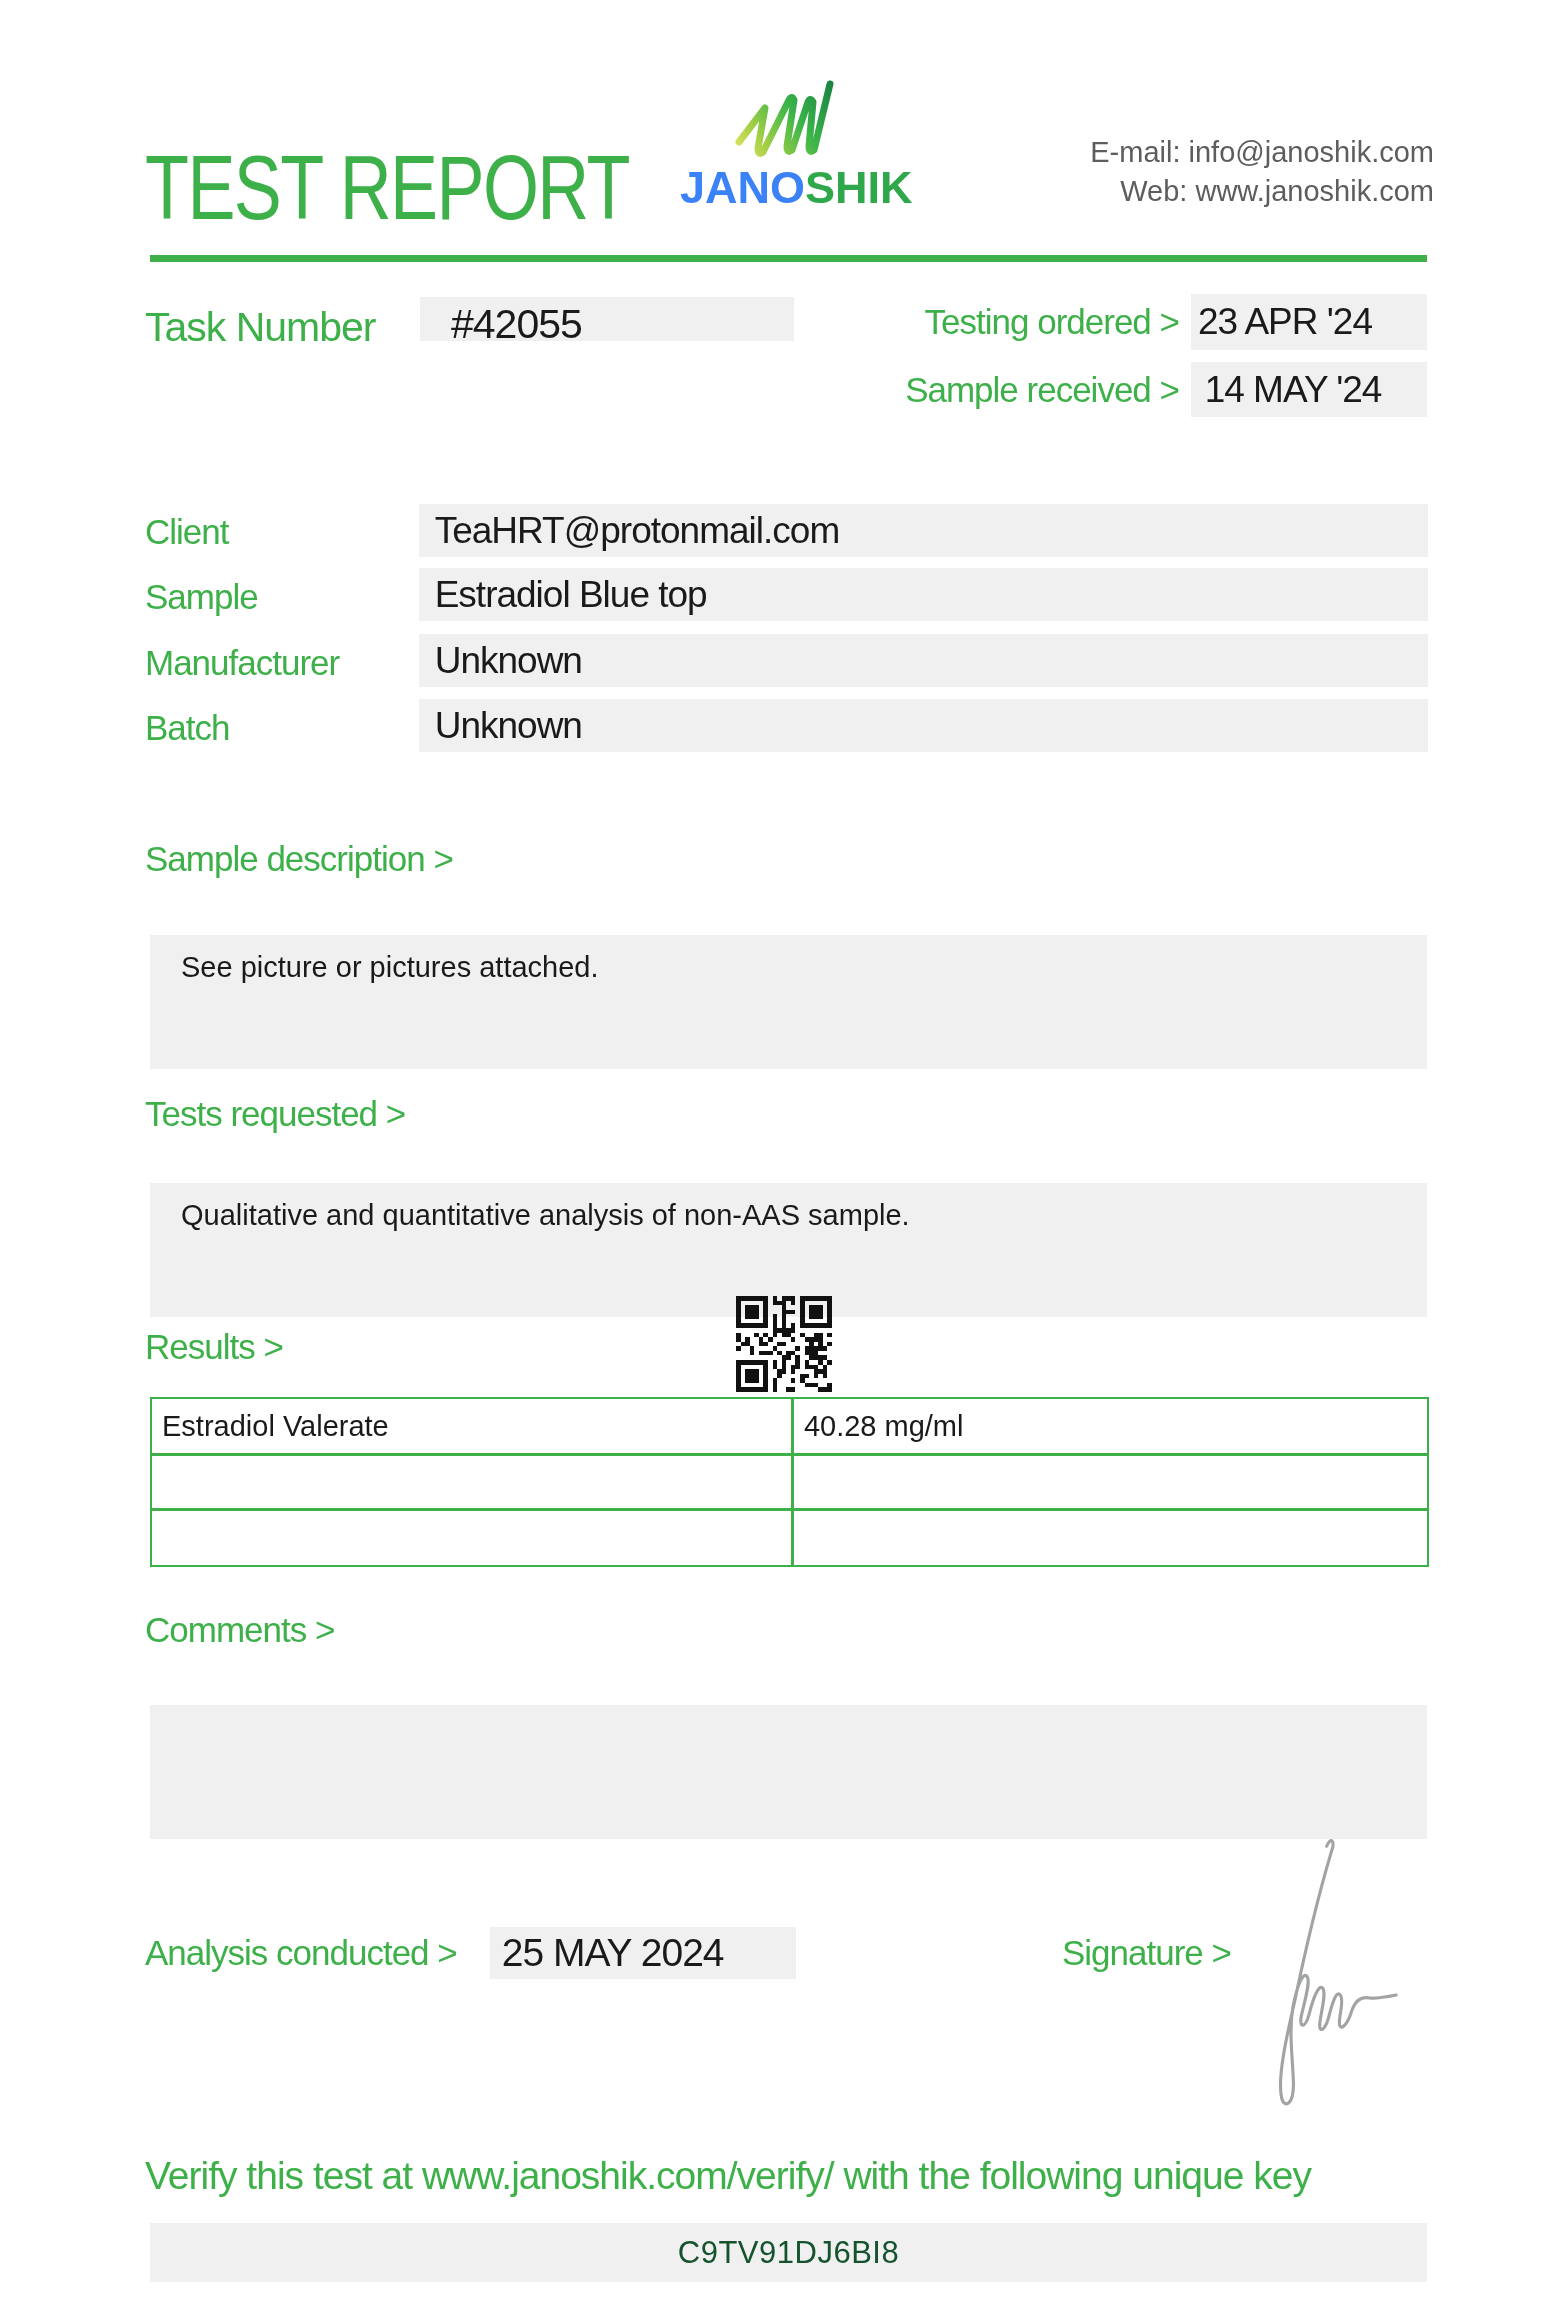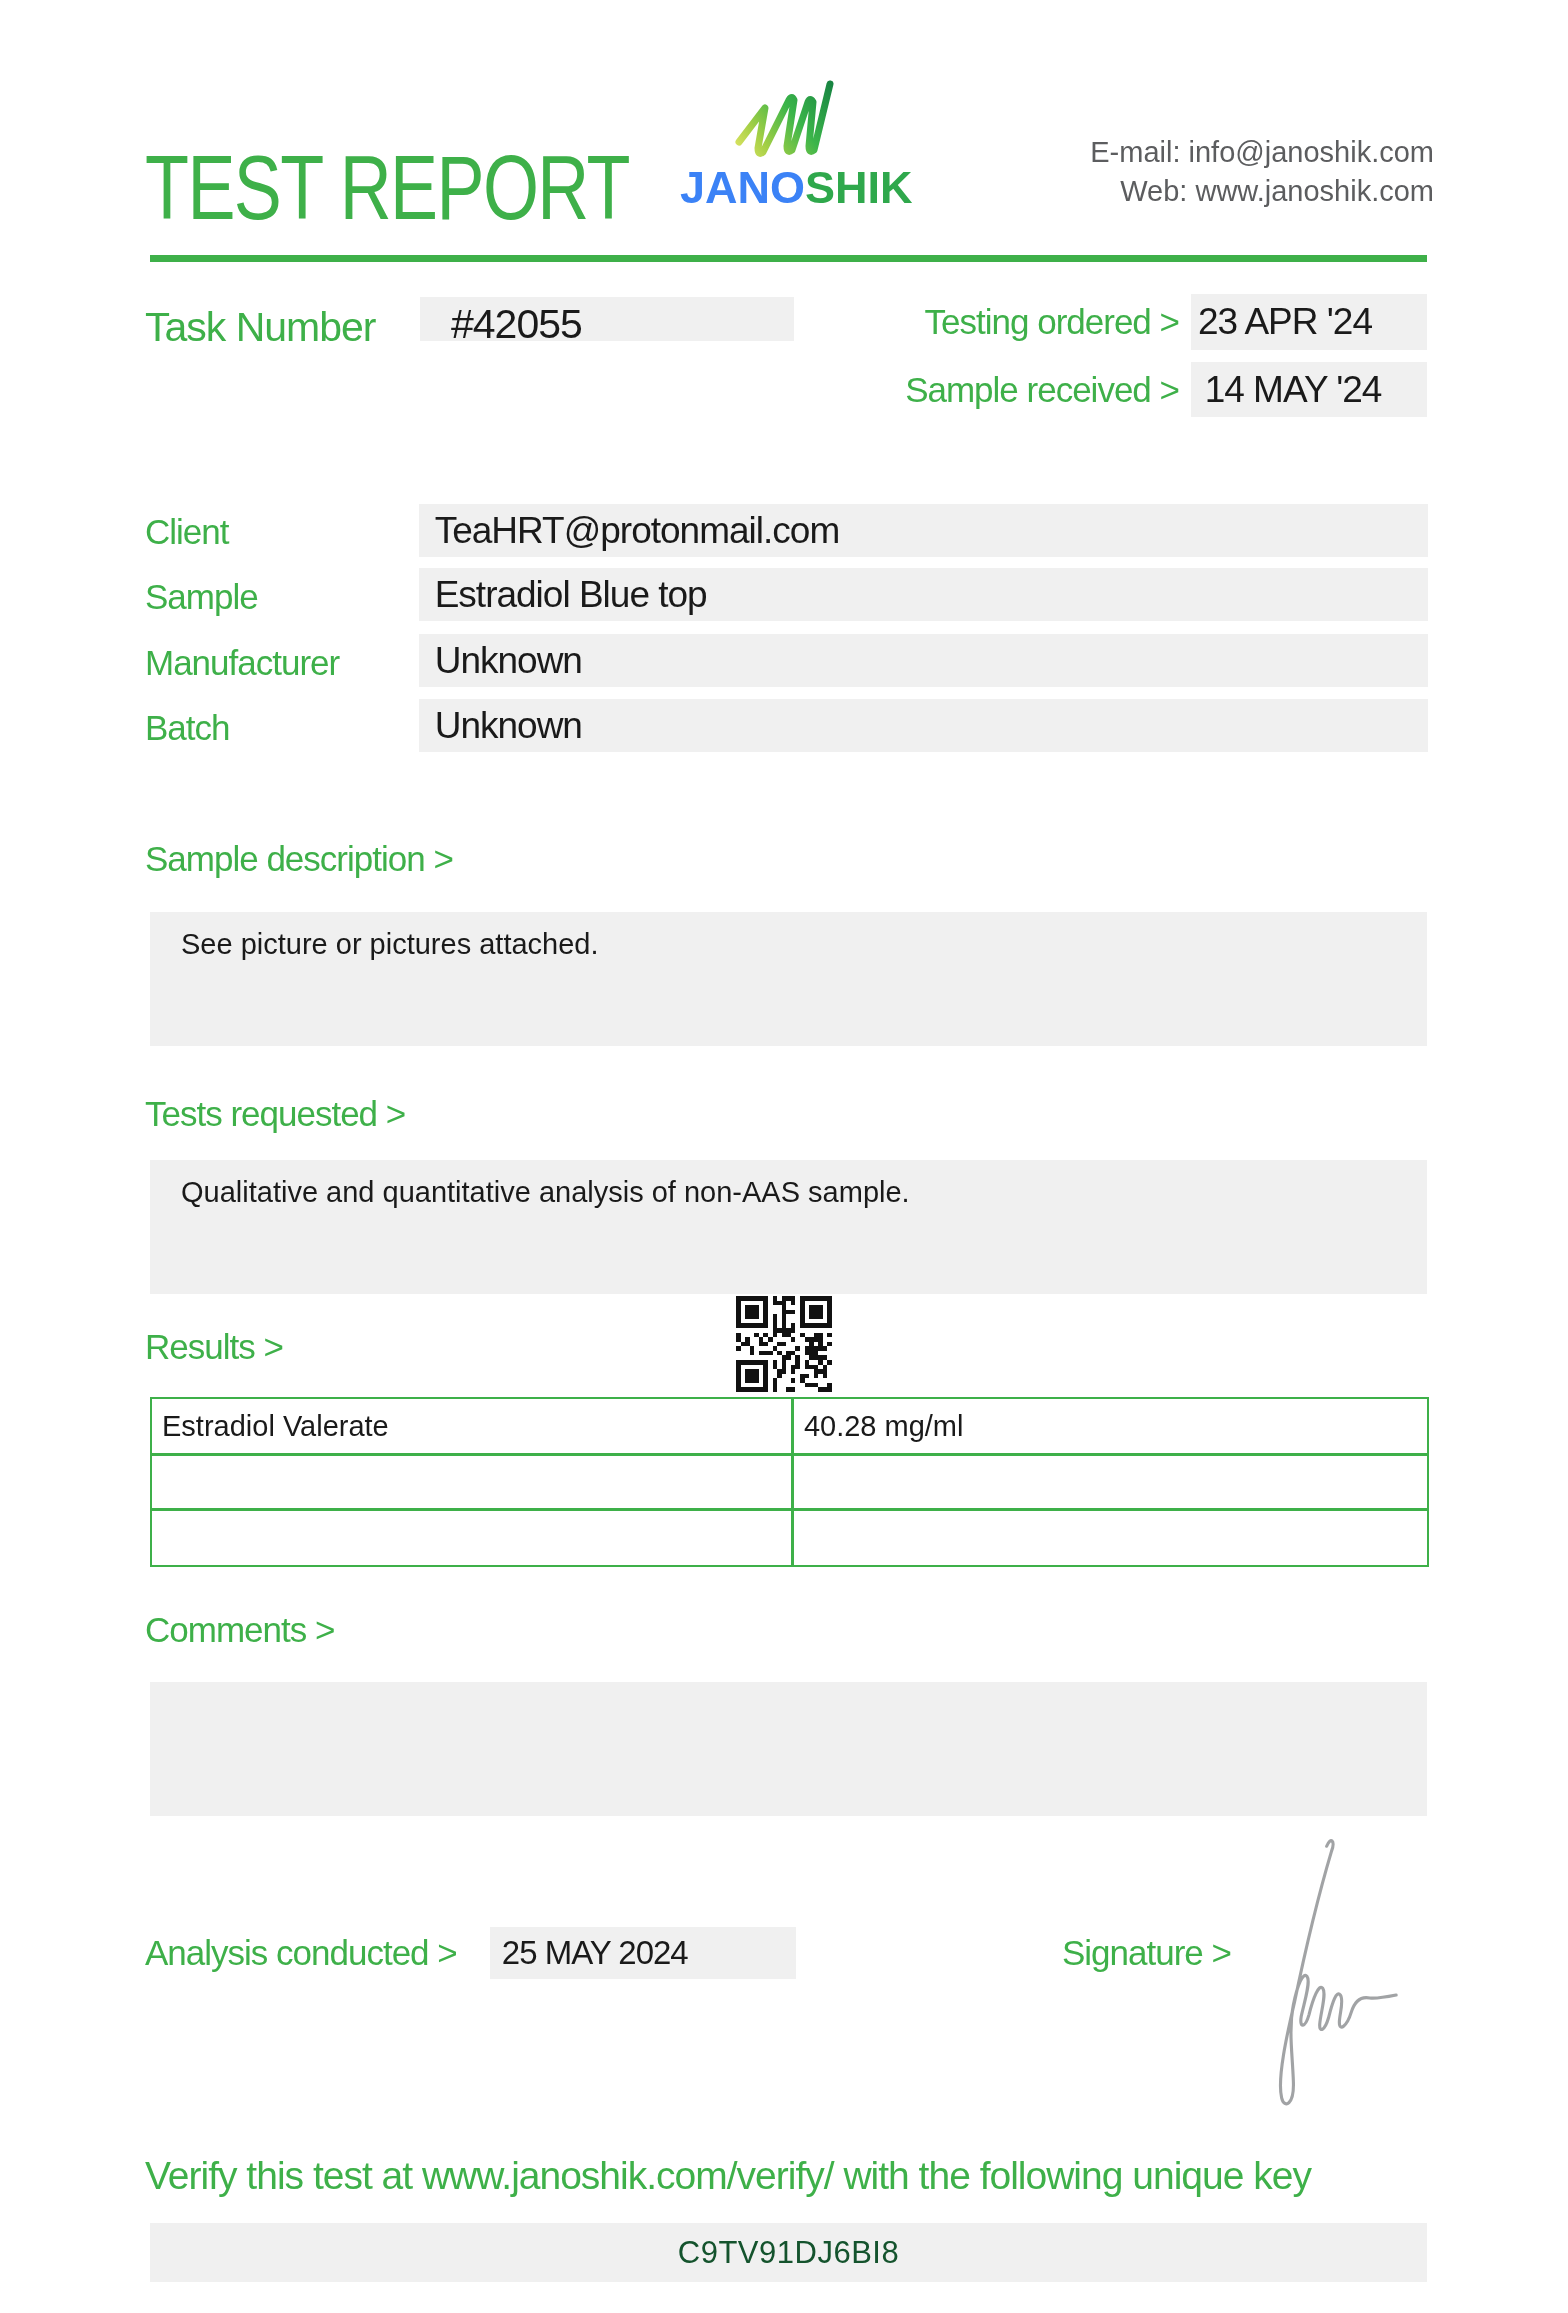--- a/index.html
+++ b/index.html
@@ -26,31 +26,31 @@
   .task-box{left:420px;top:297px;width:374px;height:44px;line-height:55px;padding-left:31px;font-size:41px;font-weight:500;letter-spacing:-1px;box-sizing:border-box;}
   .ordered-label{left:863px;top:302px;width:316px;text-align:right;font-size:35px;letter-spacing:-1px;white-space:nowrap;}
   .ordered-box{left:1191px;top:294px;width:236px;height:56px;line-height:56px;padding-left:7px;font-size:37px;letter-spacing:-1px;box-sizing:border-box;}
   .received-label{left:863px;top:370px;width:316px;text-align:right;font-size:35px;letter-spacing:-1px;white-space:nowrap;}
   .received-box{left:1191px;top:362px;width:236px;height:55px;line-height:55px;padding-left:13.7px;font-size:37px;letter-spacing:-1px;box-sizing:border-box;}
   
   .drow-label{left:145px;font-size:35px;letter-spacing:-1px;white-space:nowrap;}
   .drow-box{left:419px;width:1009px;height:53px;line-height:53px;padding-left:15.7px;font-size:37px;letter-spacing:-1px;box-sizing:border-box;white-space:nowrap;}
   
   .sec-label{left:145px;font-size:35px;letter-spacing:-1px;white-space:nowrap;}
-  .sec-box{left:150px;width:1277px;height:134px;padding:15.7px 19.6px 0 31px;font-size:29px;box-sizing:border-box;}
+  .sec-box{left:150px;width:1277px;height:134px;padding:15.7px 19.6px 0 31px;font-size:29px;box-sizing:border-box;margin-top:23px;}
   
   .rtable{
     left:150px;top:1397px;width:1279px;box-sizing:border-box;
     display:grid;grid-template-columns:639px 1fr;grid-template-rows:54px 52px 54px;
     gap:2.9px;background:#3EB049;border:2.9px solid #3EB049;
   }
   .rcell{background:#ffffff;font-size:29px;line-height:54px;padding-left:10px;white-space:nowrap;overflow:hidden;}
   
   .analysis-label{left:145px;top:1933px;font-size:35px;letter-spacing:-1px;white-space:nowrap;}
-  .analysis-box{left:490px;top:1927px;width:306px;height:52px;line-height:52px;padding-left:11.8px;font-size:33px;letter-spacing:-1px;box-sizing:border-box;}
+  .analysis-box{left:490px;top:1927px;width:306px;height:52px;line-height:52px;padding-left:11.8px;font-size:39px;letter-spacing:-1px;box-sizing:border-box;}
   .sig-label{left:1062px;top:1933px;font-size:35px;letter-spacing:-1px;white-space:nowrap;}
   .sig-svg{left:1210px;top:1811px;width:201px;height:323px;}
   .verify{left:145px;top:2154px;width:1294px;font-size:39px;letter-spacing:-1px;white-space:nowrap;}
   .keybox{left:150px;top:2223px;width:1277px;height:59px;line-height:59px;text-align:center;font-size:31px;color:#14532d;letter-spacing:0.5px;}
   .qr{left:735px;top:1296px;width:98px;height:96px;}
   .results-label{left:145px;top:1327px;}
   svg{display:block;}
 </style>
 </head>
 <body>

